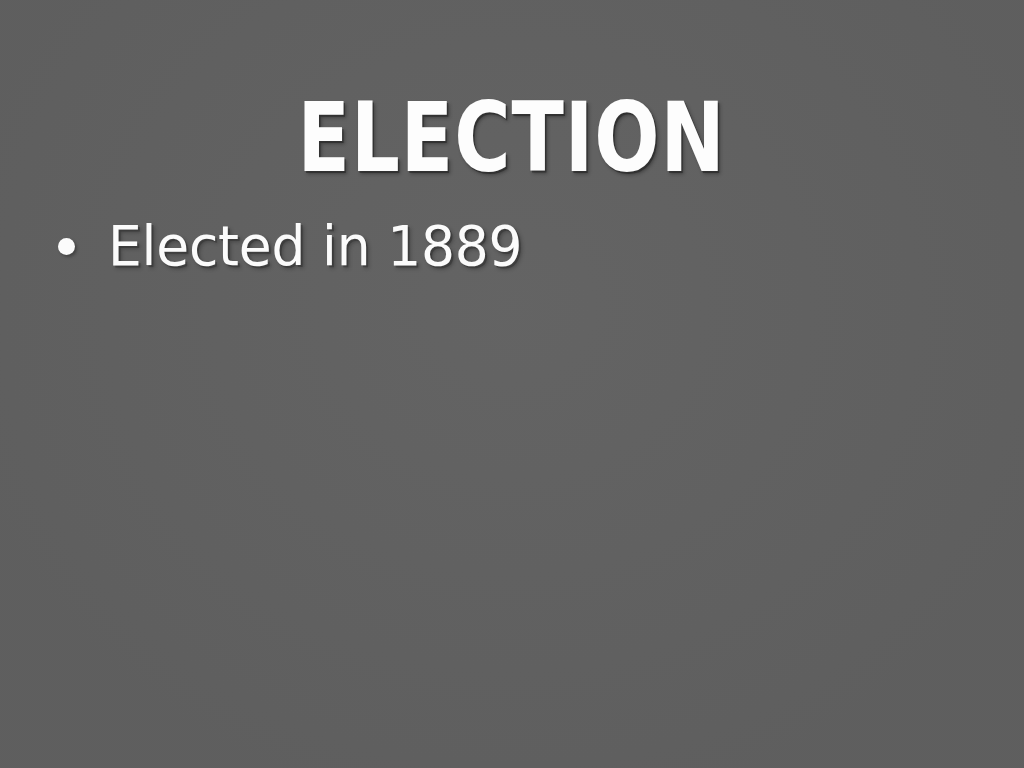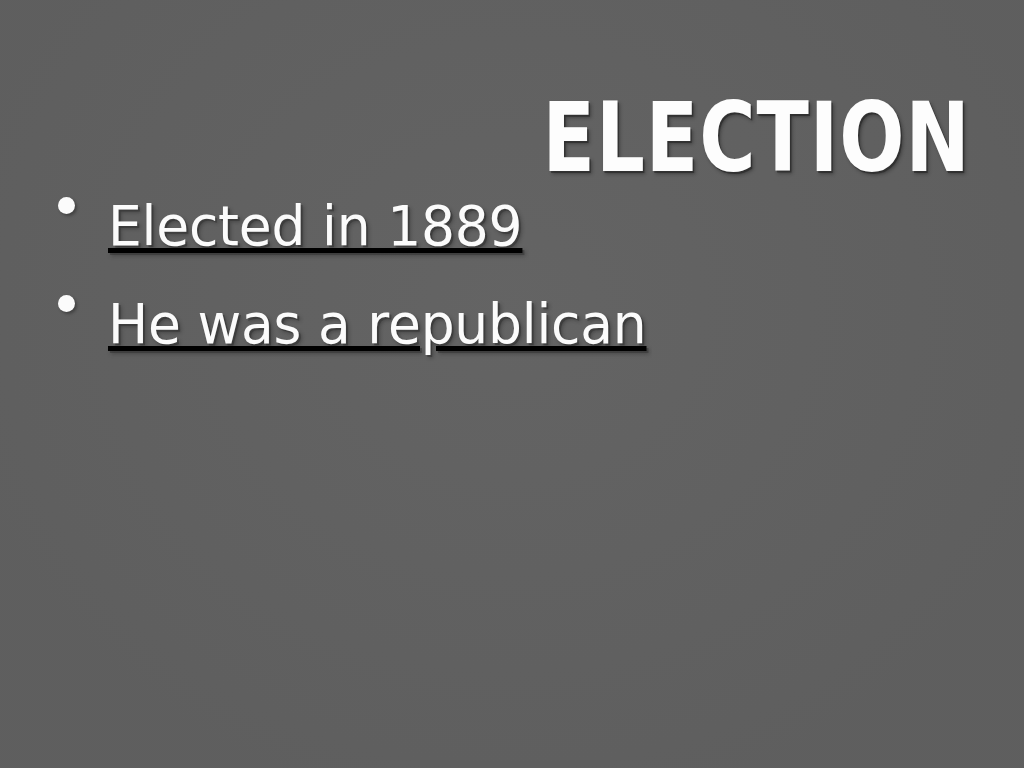--- a/index.html
+++ b/index.html
@@ -25,21 +25,21 @@
     box-sizing: border-box;
     overflow: hidden;
   }
 
   
   #title-block {
     position: absolute;
     left: 0;
     top: 26px;
     width: 1024px;
-    text-align: right;
+    text-align: center;
     line-height: 1;
   }
   #slide-title {
     display: inline-block;
     font-family: "DejaVu Sans", sans-serif;
     font-weight: 700;
     font-size: 96px;
     letter-spacing: 0.012em;
     color: #fdfdfd;
     transform: scaleX(0.80);
@@ -55,22 +55,22 @@
     position: absolute;
     left: 48px;
     top: 197px;
     width: 960px;
     margin: 0;
     padding: 0;
     list-style: none;
   }
   .bullet-row {
     display: flex;
+    align-items: center;
     height: 98px;
-    text-decoration: underline;
   }
   .bullet-marker {
     flex: 0 0 auto;
     width: 17px;
     height: 17px;
     border-radius: 50%;
     background: #fbfbfb;
     margin-right: 33px;
     margin-left: 10px;
     box-shadow: 2px 2px 3px rgba(30,30,30,0.45);
@@ -101,21 +101,17 @@
   </div>
 
   <ul id="bullet-list">
 
     <li class="bullet-row">
       <span class="bullet-marker"></span>
       <span class="bullet-text">Elected in 1889</span>
     </li>
 
 
-    <li class="bullet-row">
-      <span class="bullet-marker"></span>
-      <span class="bullet-text">He was a republican</span>
-    </li>
 
 
   </ul>
 
 </div>
 
 </body></html>

